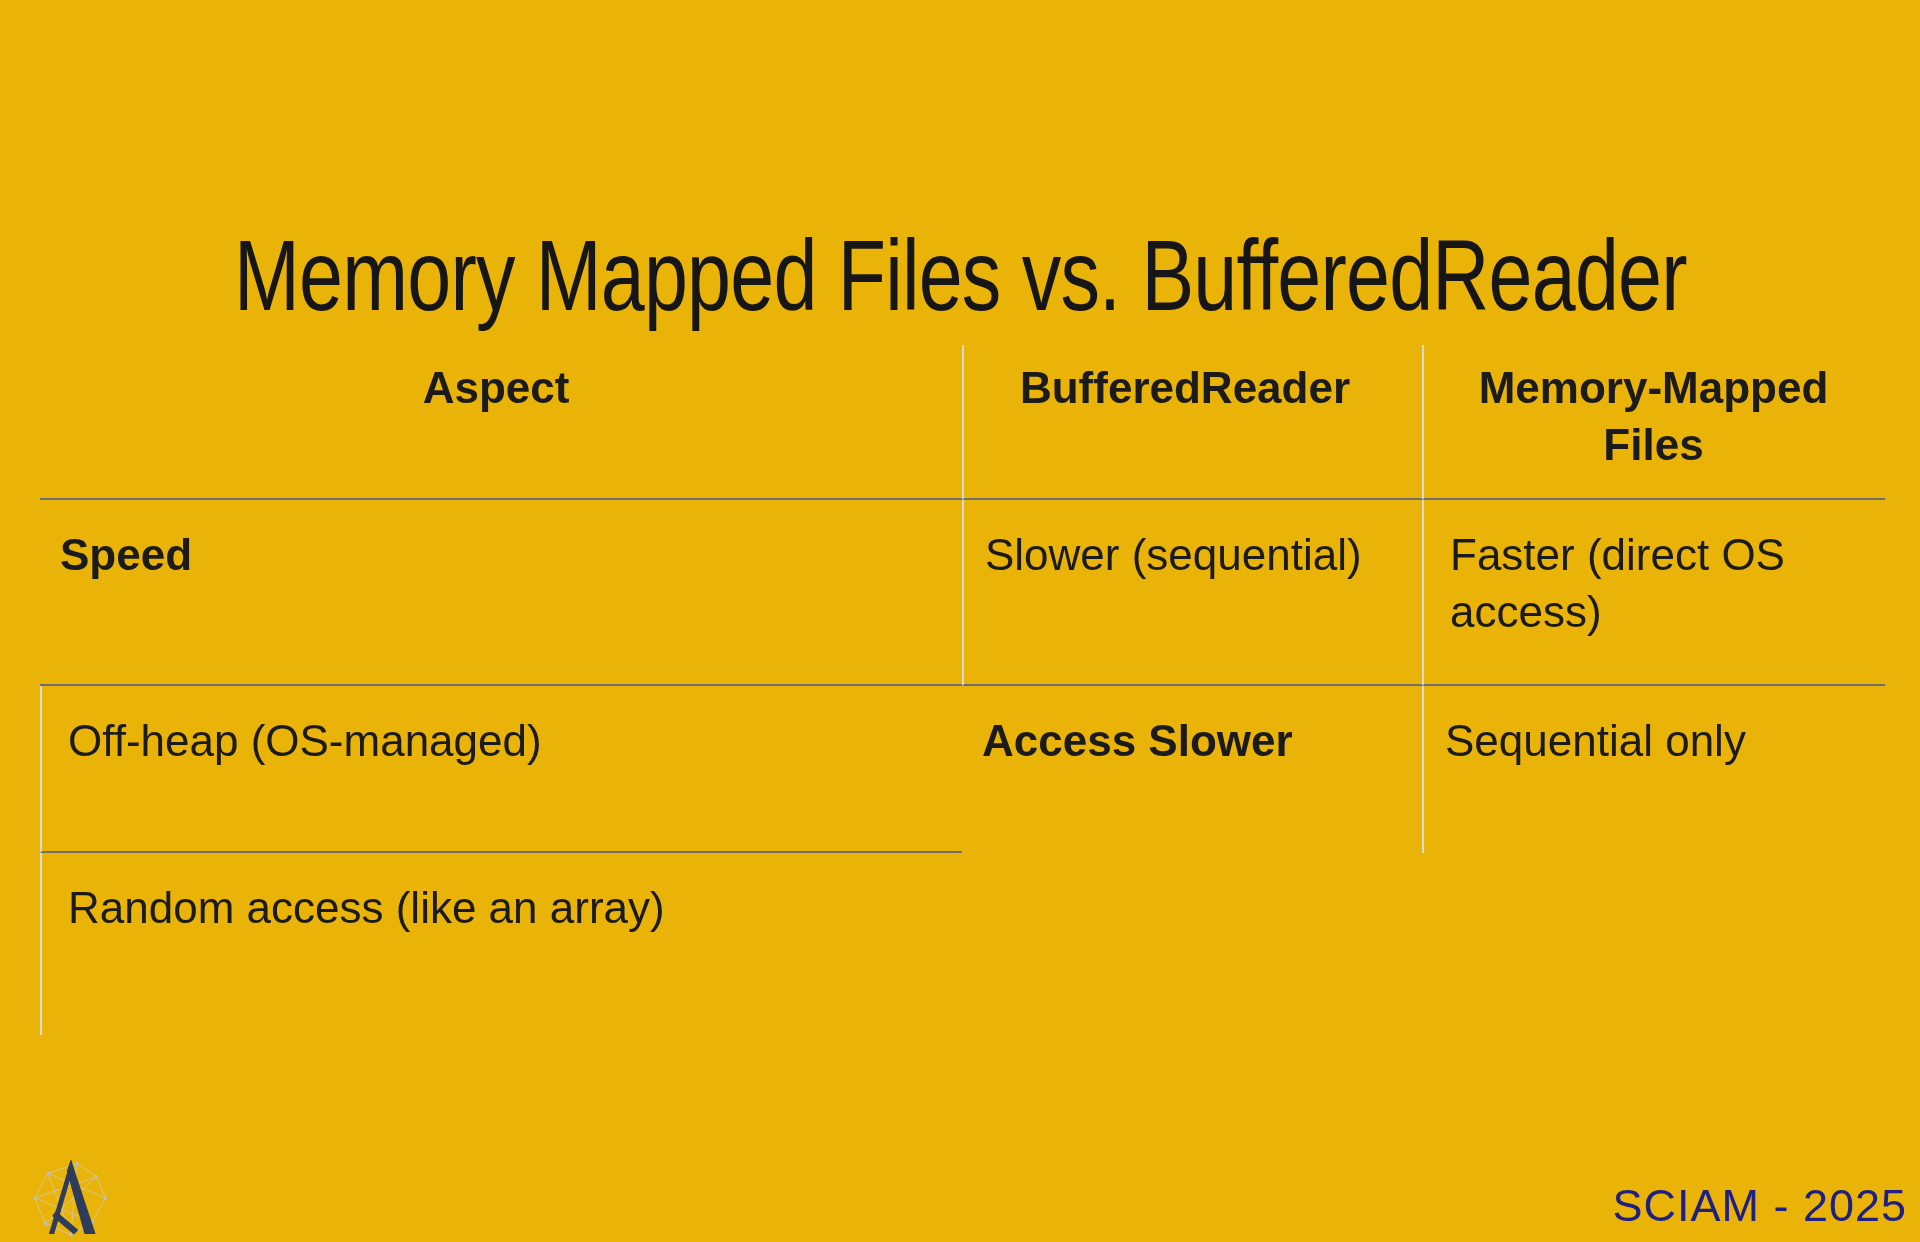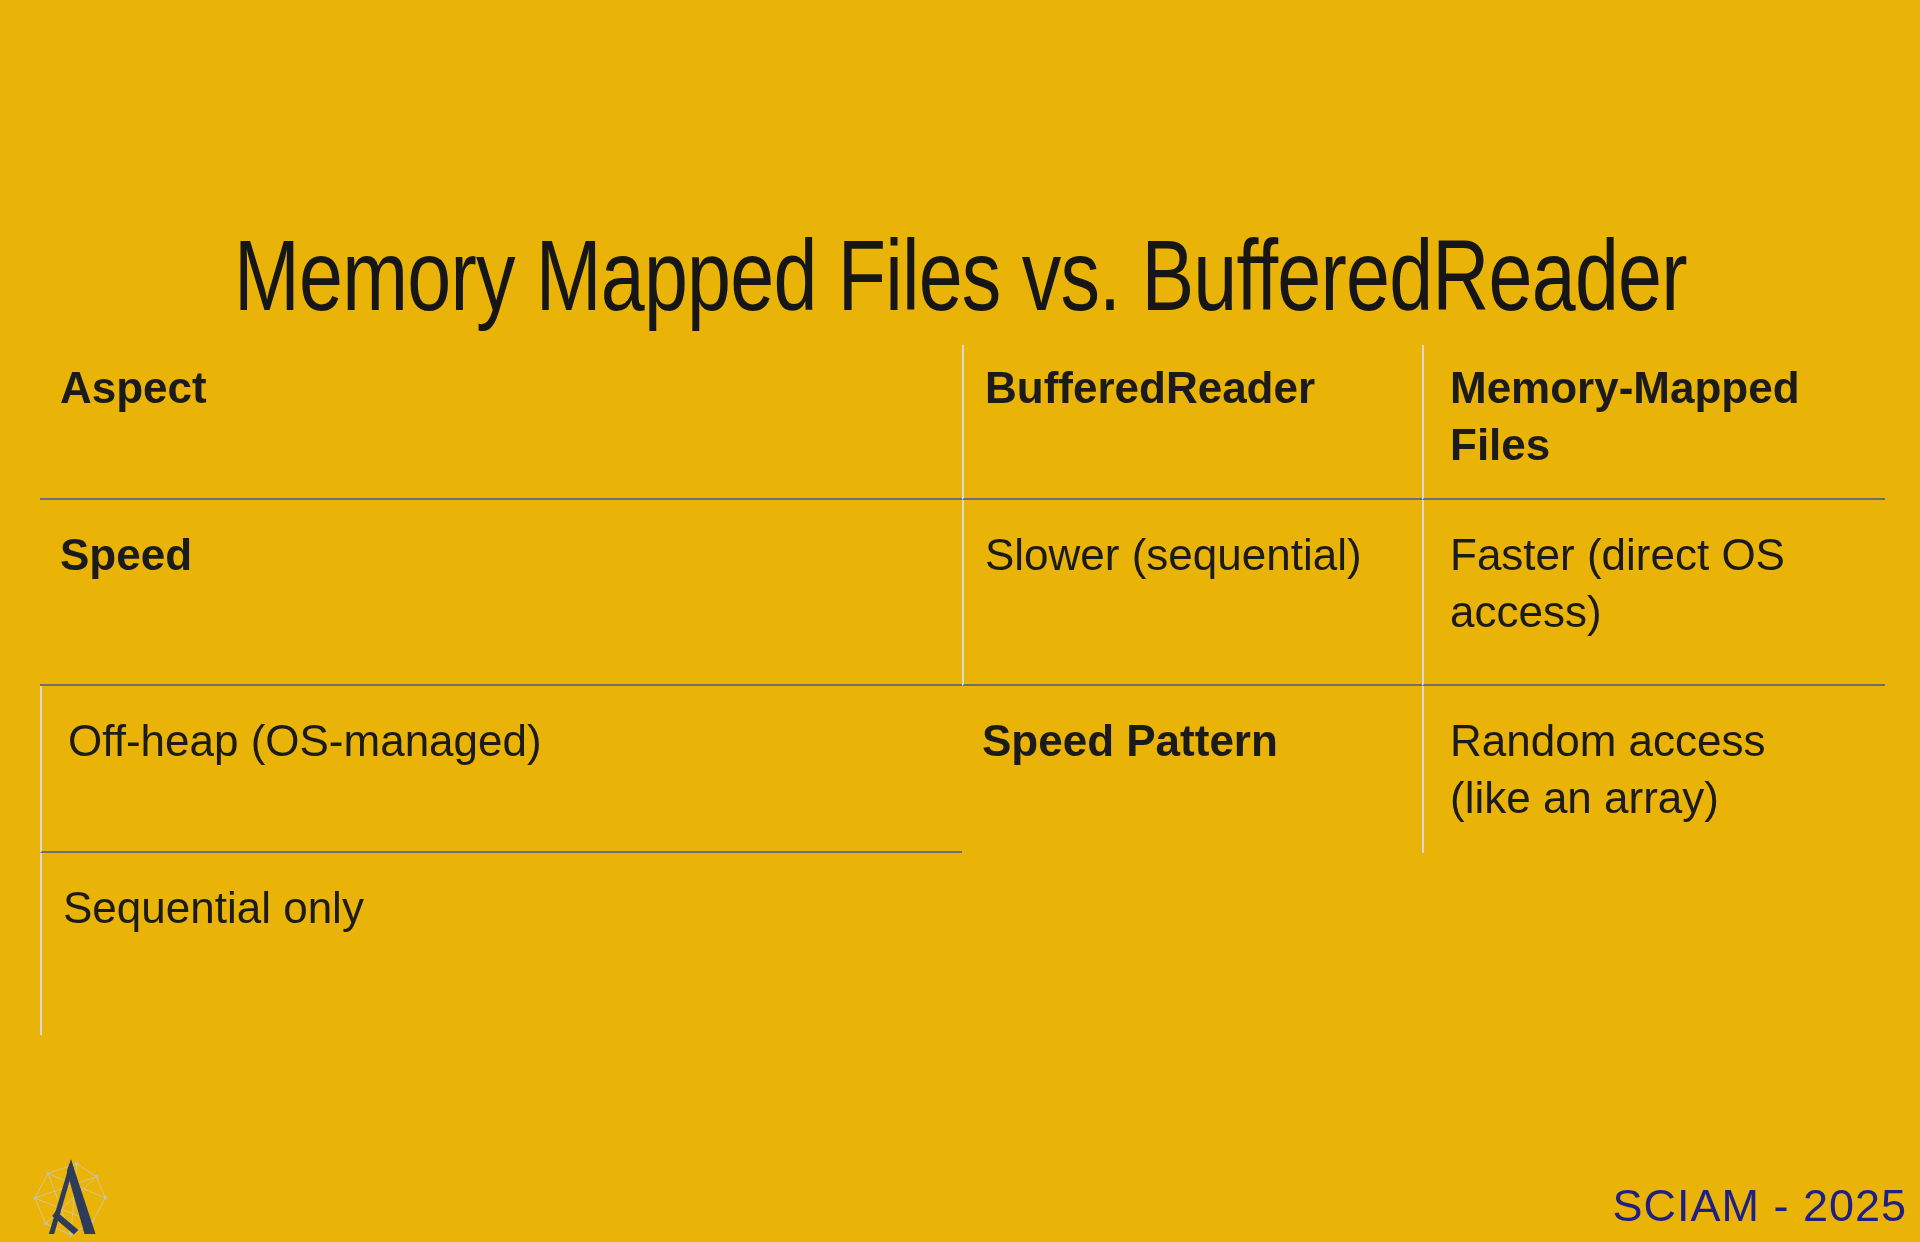--- a/index.html
+++ b/index.html
@@ -47,21 +47,21 @@
     grid-template-rows: 155px 186px 167px 182px;
     font-size: 44px;
     line-height: 57px;
   }
   .cell {
     overflow: hidden;
   }
   .cell.c1 { padding-left: 20px; padding-right: 30px; }
   .cell.c2 { padding-left: 21px; padding-right: 37px; border-left: 2px solid #d8d8d8; }
   .cell.c3 { padding-left: 26px; padding-right: 28px; border-left: 2px solid #d8d8d8; }
-  .cell.hdr { font-weight: 700; padding-top: 14px; }
+  .cell.hdr { font-weight: 700; padding-top: 14px; text-align: center; }
   .cell.body { padding-top: 26px; }
   .cell.body.c1 { font-weight: 700; }
   .cell.rule { border-bottom: 2px solid #6f6f6f; }
 
   
   .footer-label {
     position: absolute;
     top: 1183px;
     right: 13px;
     font-size: 45px;
@@ -92,23 +92,23 @@
     <div class="cell hdr c1 rule">Aspect</div>
     <div class="cell hdr c2 rule">BufferedReader</div>
     <div class="cell hdr c3 rule">Memory-Mapped Files</div>
 
     <div class="cell body c1 rule">Speed</div>
     <div class="cell body c2 rule">Slower (sequential)</div>
     <div class="cell body c3 rule">Faster (direct OS access)</div>
 
     <div class="cell body c3 rule">Off-heap (OS-managed)</div>
 
-    <div class="cell body c1">Speed Pattern</div>
+    <div class="cell body c1">Access Slower</div>
+    <div class="cell body c2">Sequential only</div>
     <div class="cell body c3">Random access (like an array)</div>
-    <div class="cell body c2">Sequential only</div>
   </div>
 
   <div class="logo">
     <svg width="82" height="84" viewBox="0 0 100 100" xmlns="http://www.w3.org/2000/svg">
       <g stroke="#c9ced8" stroke-width="0.8" fill="none">
         <path d="M57 8 L81 24 L92 50 L76 79 L50 95 L19 81 L6 50 L22 20 Z"></path>
         <path d="M22 20 L92 50"></path>
         <path d="M6 50 L76 79"></path>
         <path d="M22 20 L50 95"></path>
         <path d="M81 24 L19 81"></path>

